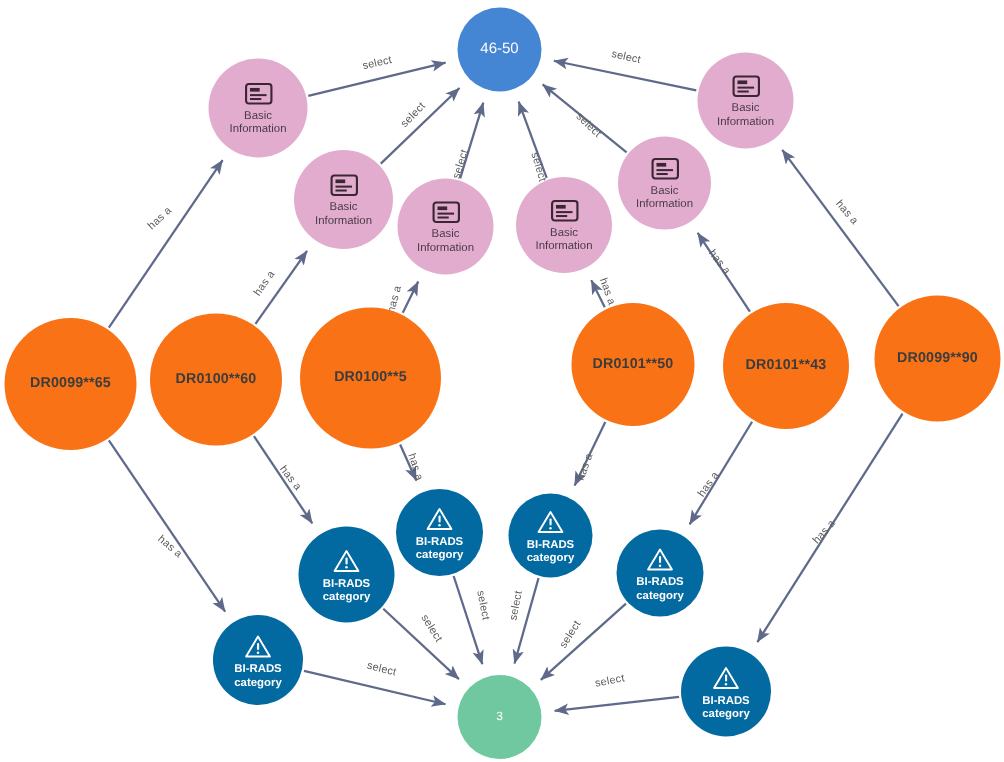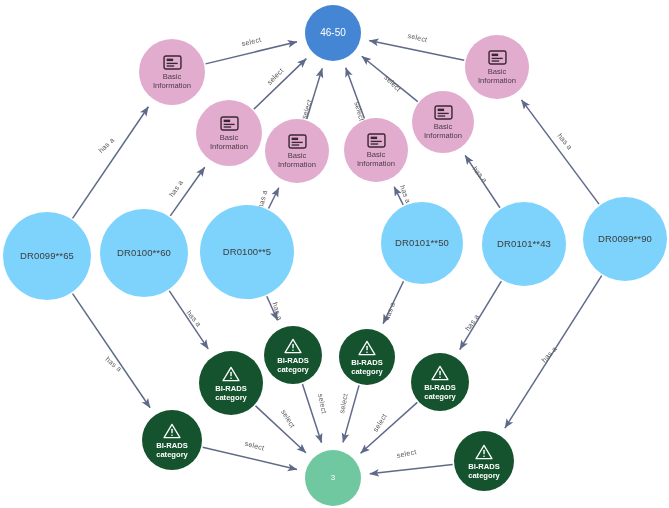--- a/index.html
+++ b/index.html
@@ -44,44 +44,45 @@
     justify-content: center;
     box-sizing: border-box;
     text-align: center;
     line-height: 1.15;
   }
   .node-label {
     display: block;
     white-space: pre-line;
   }
   .node-patient {
-    background: #7dd3fc;
+    background: #f97316;
     color: #3c3c3c;
     font-size: 9.5px;
     letter-spacing: 0.1px;
+    font-weight: bold;
   }
   .node-value-blue {
     background: #4485d4;
     color: #ffffff;
     font-size: 10px;
     align-items: center;
   }
   .node-value-green {
     background: #6fc8a0;
     color: #ffffff;
     font-size: 8px;
   }
   .node-basic {
     background: #e2accf;
     color: #4a3a46;
     font-size: 7.6px;
     padding-top: 2px;
   }
   .node-birads {
-    background: #14532d;
+    background: #0369a1;
     color: #ffffff;
     font-size: 7.6px;
     font-weight: bold;
     padding-top: 2px;
   }
   .node-icon {
     display: block;
     margin-bottom: 3px;
     line-height: 0;
   }

